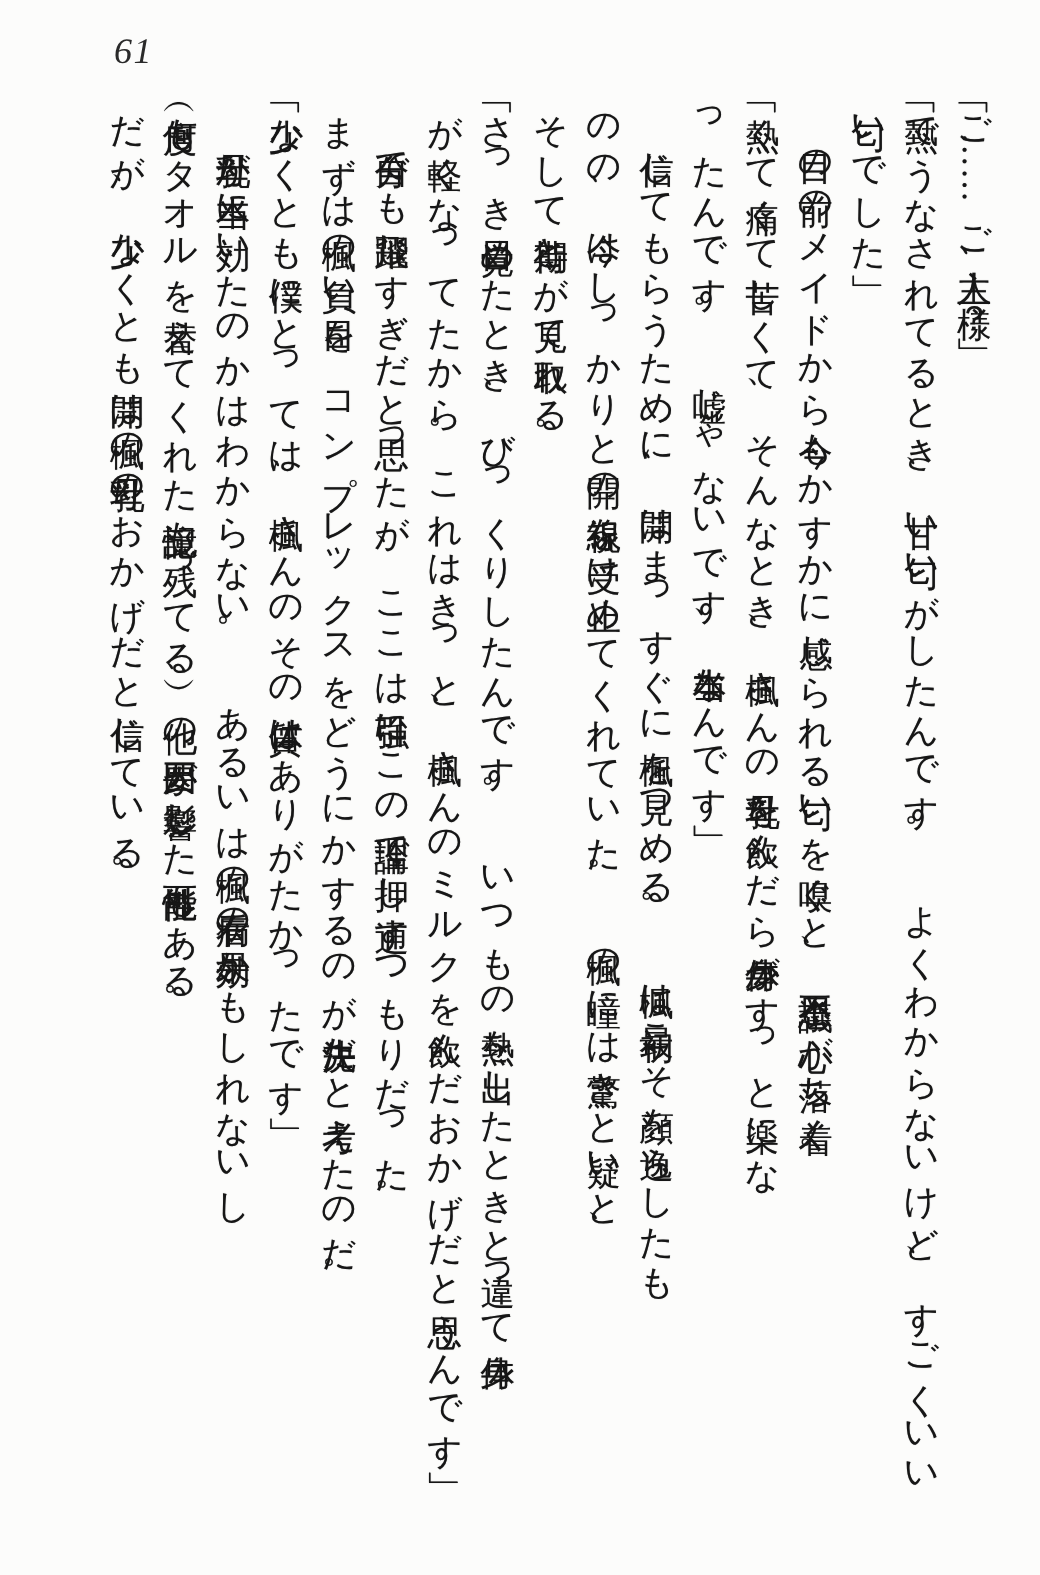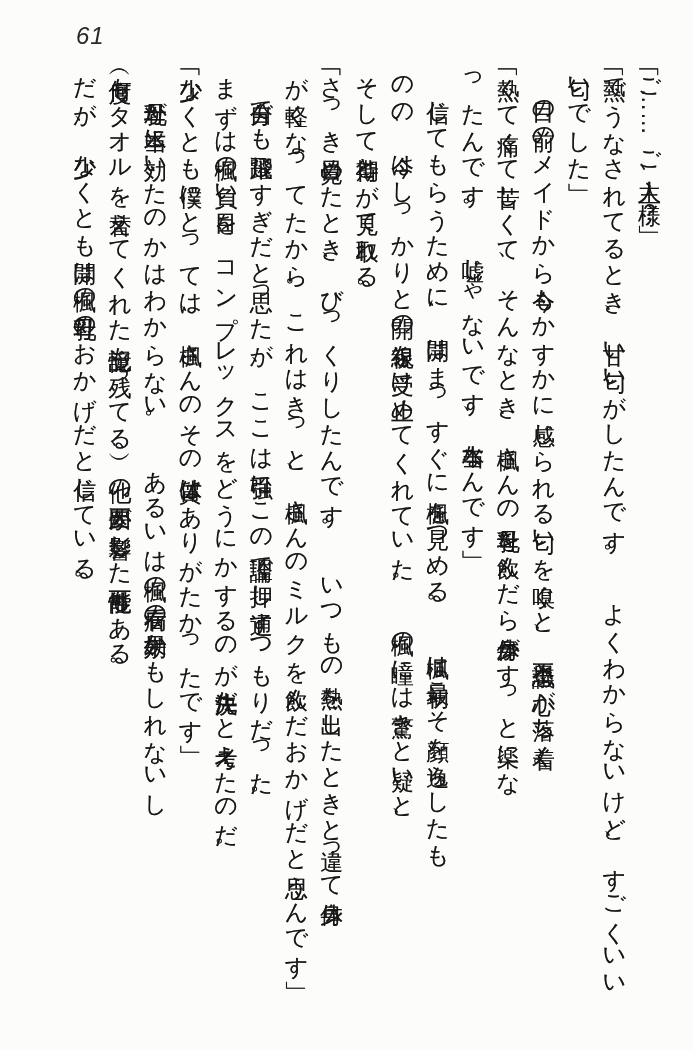--- a/index.html
+++ b/index.html
@@ -9,21 +9,21 @@
   * { margin: 0; padding: 0; box-sizing: border-box; }
   html, body {
     width: 693px; height: 1050px;
     background: var(--bg-color);
     overflow: hidden;
   }
   .page {
     position: relative;
     width: 672px; height: 1050px;
     background: var(--bg-color);
-    font-family: Liberation Sans, sans-serif;
+    font-family: Liberation Serif, serif;
   }
   .page-number {
     position: absolute;
     left: 76px; top: 22px;
     font-size: 24px;
     font-style: italic;
     color: #2a2a2a;
     letter-spacing: 1px;
   }
   .text-block {

